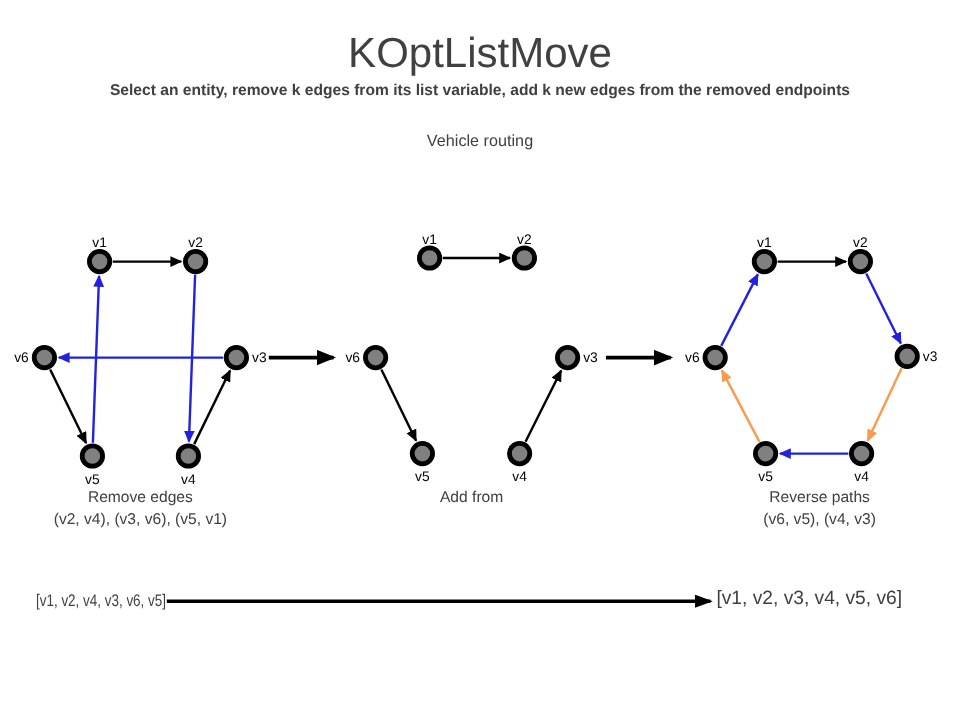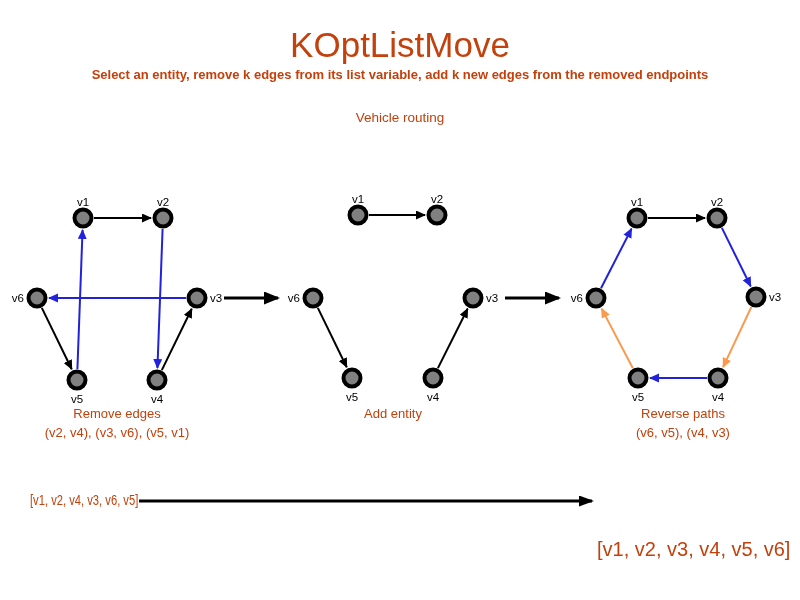--- a/index.html
+++ b/index.html
@@ -1,30 +1,30 @@
 <!DOCTYPE html>
 <html><head>
 <meta charset="utf-8">
 <style>
   html,body{margin:0;padding:0;background:#fff;}
   .stage{
     position:relative;width:800px;height:600px;background:#ffffff;overflow:hidden;
-    font-family:"Liberation Sans",sans-serif;color:#c2410c;
+    font-family:"Liberation Sans",sans-serif;color:#404040;
   }
   .title{position:absolute;top:26px;left:0;width:800px;text-align:center;font-size:35px;line-height:38px;}
   .subtitle{position:absolute;top:67px;left:0;width:800px;text-align:center;font-size:13px;font-weight:bold;}
   .context{position:absolute;top:110px;left:0;width:800px;text-align:center;font-size:13.5px;}
   #graph-canvas{position:absolute;top:0;left:0;}
   svg text{font-family:"Liberation Sans",sans-serif;}
   .caption{position:absolute;top:405px;width:240px;text-align:center;font-size:13px;line-height:18.5px;}
   .cap1{left:-3px;}
   .cap2{left:273px;}
   .cap3{left:563px;}
   .list-before{position:absolute;left:30px;top:492px;font-size:14px;transform:scaleX(0.8);transform-origin:0 0;white-space:nowrap;}
-  .list-after{position:absolute;left:597px;top:490px;font-size:20px;white-space:nowrap;margin-top:48px;}
+  .list-after{position:absolute;left:597px;top:490px;font-size:16px;white-space:nowrap;}
 </style>
 </head>
 <body>
 
 <div class="stage">
   <div class="title">KOptListMove</div>
   <div class="subtitle">Select an entity, remove k edges from its list variable, add k new edges from the removed endpoints</div>
   <div class="context">Vehicle routing</div>
 
   <svg id="graph-canvas" width="800" height="600" viewBox="0 0 800 600">
@@ -99,21 +99,21 @@
       <line x1="224" y1="298" x2="278" y2="298" stroke="#000000" stroke-width="3.2" marker-end="url(#ah-flow)"></line>
       <line x1="505" y1="298" x2="559" y2="298" stroke="#000000" stroke-width="3.2" marker-end="url(#ah-flow)"></line>
       <line x1="139" y1="501" x2="592" y2="501" stroke="#000000" stroke-width="2.8" marker-end="url(#ah-long)"></line>
     </svg>
 
   <div class="caption cap1">
     <div>Remove edges</div>
     <div>(v2, v4), (v3, v6), (v5, v1)</div>
   </div>
   <div class="caption cap2">
-    <div>Add entity</div>
+    <div>Add from</div>
   </div>
   <div class="caption cap3">
     <div>Reverse paths</div>
     <div>(v6, v5), (v4, v3)</div>
   </div>
 
   <div class="list-before">[v1, v2, v4, v3, v6, v5]</div>
   <div class="list-after">[v1, v2, v3, v4, v5, v6]</div>
 </div>
 

